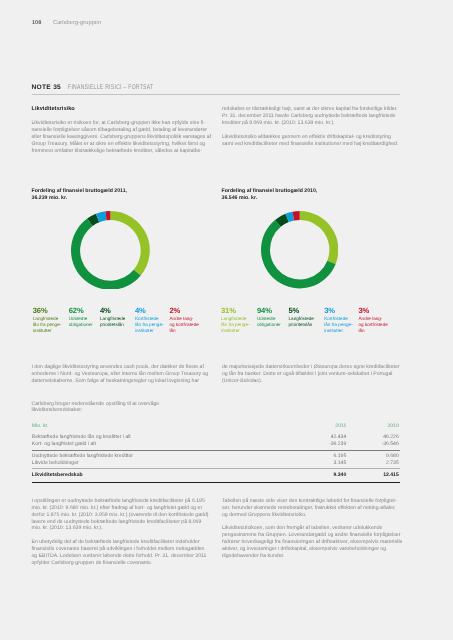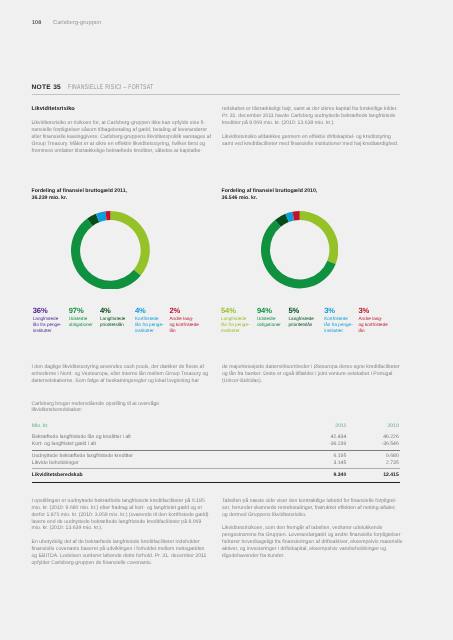--- a/index.html
+++ b/index.html
@@ -73,30 +73,30 @@
   <div id="donut1" style="position:absolute;left:71.2px;top:210.6px;">
       <svg width="78.8" height="78.8" viewBox="0 0 78.8 78.8">
         <path d="M39.400,0.000 A39.4,39.4 0 0 1 69.758,64.515 L62.747,58.714 A30.299999999999997,30.299999999999997 0 0 0 39.400,9.100 Z" fill="#95c227"></path>
         <path d="M69.758,64.515 A39.4,39.4 0 1 1 16.241,7.525 L21.590,14.887 A30.299999999999997,30.299999999999997 0 1 0 62.747,58.714 Z" fill="#0f9140"></path>
         <path d="M16.241,7.525 A39.4,39.4 0 0 1 24.896,2.767 L28.246,11.228 A30.299999999999997,30.299999999999997 0 0 0 21.590,14.887 Z" fill="#004d1a"></path>
         <path d="M24.896,2.767 A39.4,39.4 0 0 1 34.462,0.311 L35.602,9.339 A30.299999999999997,30.299999999999997 0 0 0 28.246,11.228 Z" fill="#0c9ddb"></path>
         <path d="M34.462,0.311 A39.4,39.4 0 0 1 39.400,0.000 L39.400,9.100 A30.299999999999997,30.299999999999997 0 0 0 35.602,9.339 Z" fill="#c21229"></path>
       </svg>
     </div>
   <div id="legend1">
-      <div class="lg" style="left:32.8px;top:305.6px;color:#4c1d95">
+      <div class="lg" style="left:32.8px;top:305.6px;color:#4d7c0f">
         <div class="lgp">36%</div>
         <div class="lgl">
           <div>Langfristede</div>
           <div>lån fra penge-</div>
           <div>institutter</div>
         </div>
       </div>
       <div class="lg" style="left:68.8px;top:305.6px;color:#0f9140">
-        <div class="lgp">97%</div>
+        <div class="lgp">62%</div>
         <div class="lgl">
           <div>Udstedte</div>
           <div>obligationer</div>
         </div>
       </div>
       <div class="lg" style="left:100px;top:305.6px;color:#004d1a">
         <div class="lgp">4%</div>
         <div class="lgl">
           <div>Langfristede</div>
           <div>prioritetslån</div>
@@ -128,21 +128,21 @@
       <svg width="77.4" height="77.4" viewBox="0 0 77.4 77.4">
         <path d="M38.700,0.000 A38.7,38.7 0 0 1 74.682,52.946 L66.314,49.633 A29.700000000000003,29.700000000000003 0 0 0 38.700,9.000 Z" fill="#95c227"></path>
         <path d="M74.682,52.946 A38.7,38.7 0 1 1 14.032,8.881 L19.769,15.816 A29.700000000000003,29.700000000000003 0 1 0 66.314,49.633 Z" fill="#0f9140"></path>
         <path d="M14.032,8.881 A38.7,38.7 0 0 1 24.454,2.718 L27.767,11.086 A29.700000000000003,29.700000000000003 0 0 0 19.769,15.816 Z" fill="#004d1a"></path>
         <path d="M24.454,2.718 A38.7,38.7 0 0 1 31.448,0.685 L33.135,9.526 A29.700000000000003,29.700000000000003 0 0 0 27.767,11.086 Z" fill="#0c9ddb"></path>
         <path d="M31.448,0.685 A38.7,38.7 0 0 1 38.700,0.000 L38.700,9.000 A29.700000000000003,29.700000000000003 0 0 0 33.135,9.526 Z" fill="#c21229"></path>
       </svg>
     </div>
   <div id="legend2">
       <div class="lg" style="left:221px;top:305.6px;color:#95c227">
-        <div class="lgp">54%</div>
+        <div class="lgp">31%</div>
         <div class="lgl">
           <div>Langfristede</div>
           <div>lån fra penge-</div>
           <div>institutter</div>
         </div>
       </div>
       <div class="lg" style="left:257px;top:305.6px;color:#0f9140">
         <div class="lgp">94%</div>
         <div class="lgl">
           <div>Udstedte</div>

